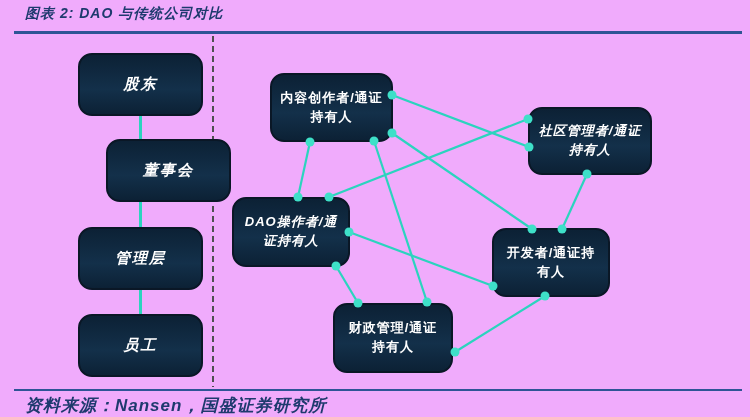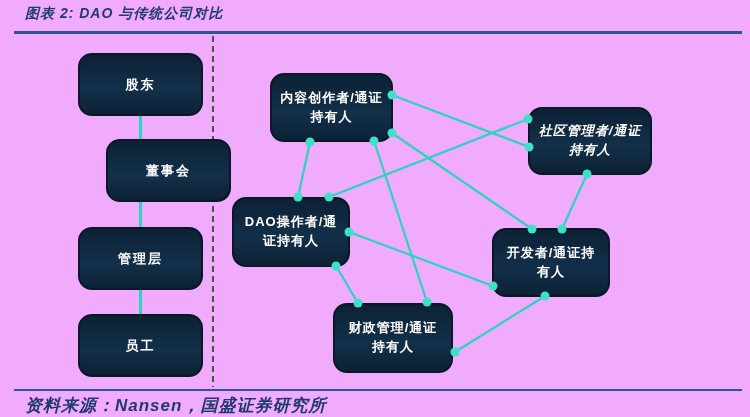--- a/index.html
+++ b/index.html
@@ -26,21 +26,21 @@
   .divider{
     position:absolute;left:212px;top:36px;width:2px;height:351px;
     background:repeating-linear-gradient(to bottom,var(--c-divider) 0 6px,transparent 6px 10px);
   }
   .chain-box,.net-node{
     position:absolute;display:flex;align-items:center;justify-content:center;
     background:linear-gradient(180deg,var(--c-box1) 0%,var(--c-box2) 58%,var(--c-box1) 100%);
     border:2px solid var(--c-box-border);border-radius:14px;box-sizing:border-box;
     color:var(--c-box-text);font-weight:bold;text-align:center;z-index:2;
   }
-  .chain-box{font-size:13px;letter-spacing:2px;}
+  .chain-box{font-size:15px;letter-spacing:2px;font-style:italic;}
   .net-node{font-size:13px;line-height:1.45;white-space:pre-line;padding:16px 8px;letter-spacing:1px;}
   .chain-link{position:absolute;width:3px;background:var(--c-line);z-index:1;}
   #net-svg{position:absolute;left:0;top:0;z-index:3;pointer-events:none;}
 </style>
 </head>
 <body>
 
 <div class="canvas">
   <div class="fig-title">图表 2: DAO 与传统公司对比</div>
   <div class="rule rule-top"></div>
@@ -54,21 +54,21 @@
       <div class="chain-box" style="left: 78px; top: 314px; width: 125px; height: 63px;">员工</div>
       <div class="chain-link" style="left: 139px; top: 290px; height: 24px;"></div>
     </div>
   <div class="divider"></div>
 
   <div id="net-nodes">
       <div class="net-node" style="left: 270px; top: 73px; width: 123px; height: 69px;">内容创作者/通证
 持有人</div>
       <div class="net-node" style="left: 528px; top: 107px; width: 124px; height: 68px; font-style: italic;">社区管理者/通证
 持有人</div>
-      <div class="net-node" style="left: 232px; top: 197px; width: 118px; height: 70px;">DAO操作者/通
+      <div class="net-node" style="left: 232px; top: 197px; width: 118px; height: 70px; font-style: italic;">DAO操作者/通
 证持有人</div>
       <div class="net-node" style="left: 492px; top: 228px; width: 118px; height: 69px;">开发者/通证持有人</div>
       <div class="net-node" style="left: 333px; top: 303px; width: 120px; height: 70px;">财政管理/通证
 持有人</div>
     </div>
   <svg id="net-svg" width="750" height="417">
       <line x1="310" y1="142" x2="298" y2="197" stroke="#2bd4be" stroke-width="2.2"></line>
       <line x1="374" y1="141" x2="427" y2="302" stroke="#2bd4be" stroke-width="2.2"></line>
       <line x1="392" y1="133" x2="532" y2="229" stroke="#2bd4be" stroke-width="2.2"></line>
       <line x1="392" y1="95" x2="529" y2="147" stroke="#2bd4be" stroke-width="2.2"></line>

